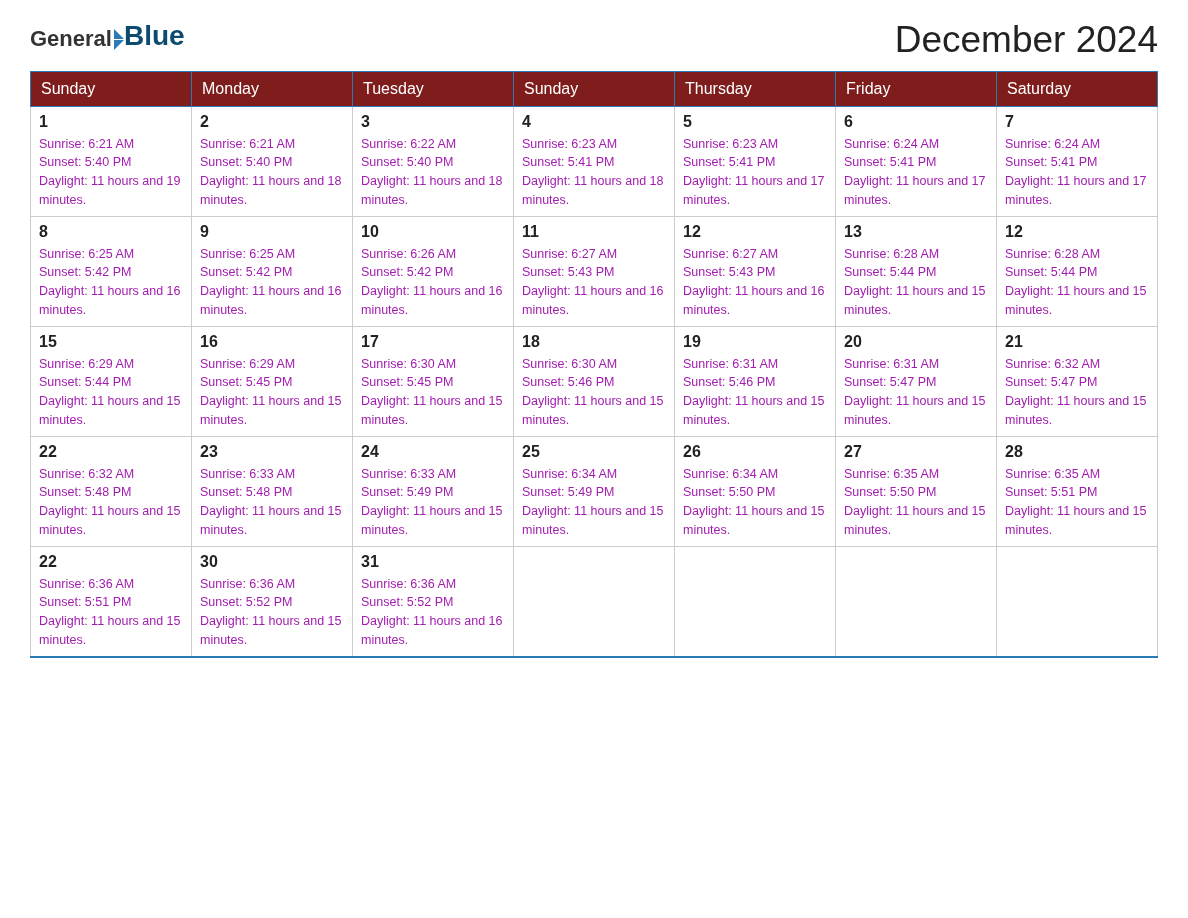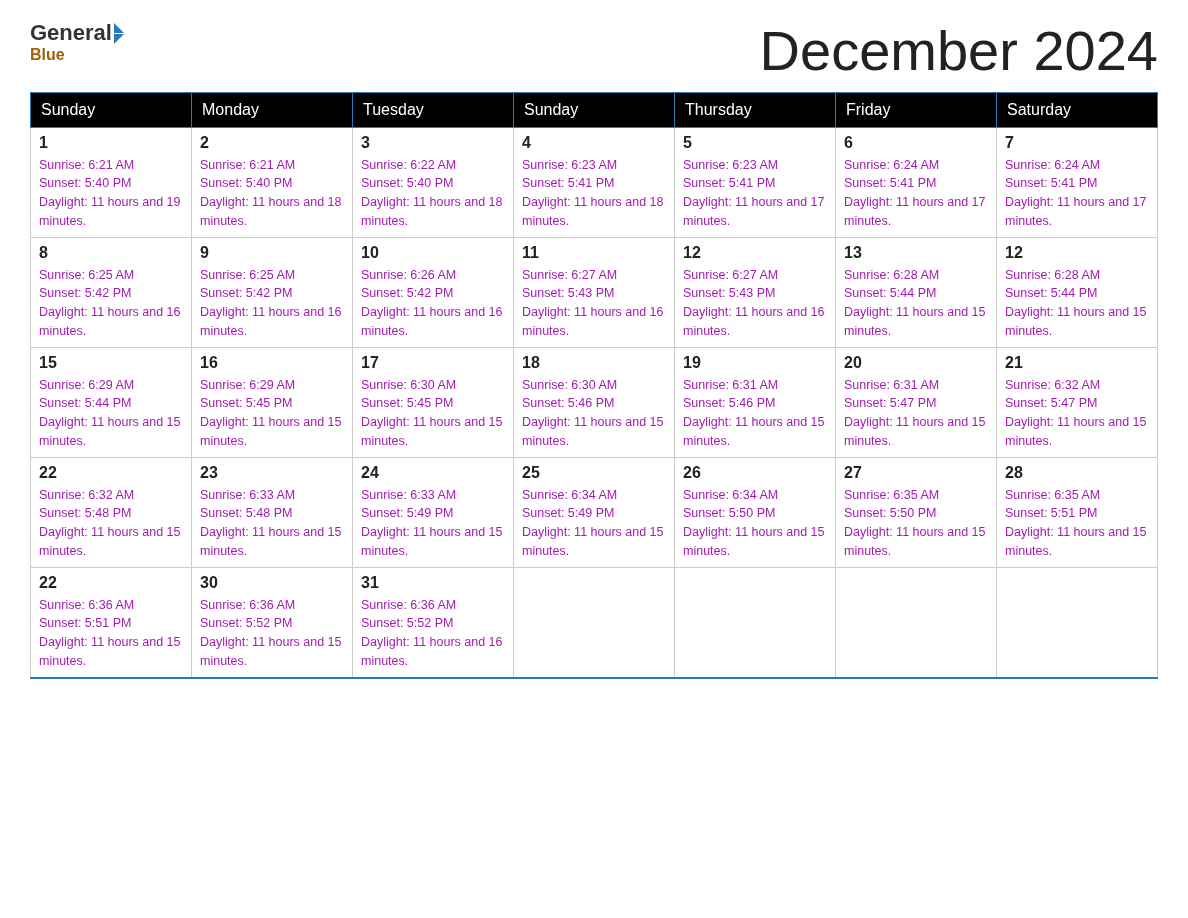--- a/index.html
+++ b/index.html
@@ -13,37 +13,37 @@
     .header {
       display: flex;
       align-items: flex-start;
       justify-content: space-between;
       margin-bottom: 8px;
     }
     .title-block {
       text-align: right;
     }
     .month-title {
-      font-size: 56px;
+      font-size: 37px;
       font-weight: normal;
       color: #222;
       line-height: 1.1;
     }
     .location-title {
       font-size: 22px;
       color: #444;
       margin-top: 4px;
     }
     .calendar-table {
       width: 100%;
       border-collapse: collapse;
       margin-top: 10px;
     }
     .calendar-table th {
-      background-color: #000000;
+      background-color: #7f1d1d;
       color: #fff;
       font-size: 16px;
       font-weight: normal;
       padding: 8px 10px;
       text-align: left;
       border: 1px solid #2a7ab8;
     }
     .calendar-table td {
       border: 1px solid #ccc;
       vertical-align: top;
@@ -66,41 +66,42 @@
       color: #a21caf;
     }
     .empty-cell {
       background: #fff;
     }
     tr:last-child td {
       border-bottom: 2px solid #2a7ab8;
     }
     .logo-wrapper {
       display: flex;
-      flex-direction: column;
+      flex-direction: row;
+      align-items: flex-end;
     }
     .logo-row {
       display: flex;
       align-items: center;
     }
   </style>
 </head>
 <body>
 
 <div class="header">
   <div class="logo-wrapper">
     <div class="logo-row">
       <span style="font-size:22px;font-weight:bold;color:#333;">General</span>
       <div style="display:flex;flex-direction:column;margin-left:2px;">
         <div style="width:0;height:0;border-left:10px solid #2a7ab8;border-top:10px solid transparent;border-bottom:0px solid transparent;margin-bottom:1px;"></div>
         <div style="width:0;height:0;border-left:10px solid #2a7ab8;border-top:0px solid transparent;border-bottom:10px solid transparent;"></div>
       </div>
     </div>
     <div>
-      <span style="font-size:16px;font-weight:bold;color:#a16207;">Blue</span>
+      <span style="font-size:28px;font-weight:bold;color:#0c4a6e;">Blue</span>
     </div>
   </div>
   <div class="title-block">
     <div class="month-title">December 2024</div>
   </div>
 </div>
 
 <table class="calendar-table">
   <thead>
     <tr>

